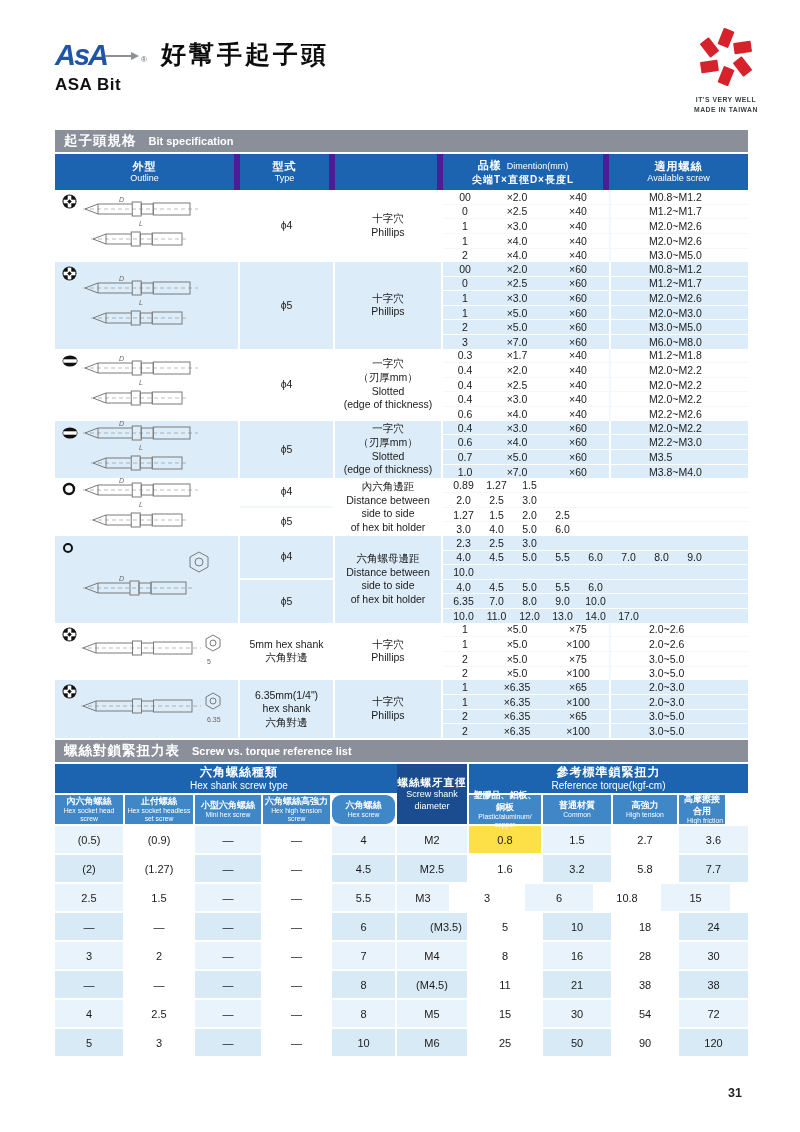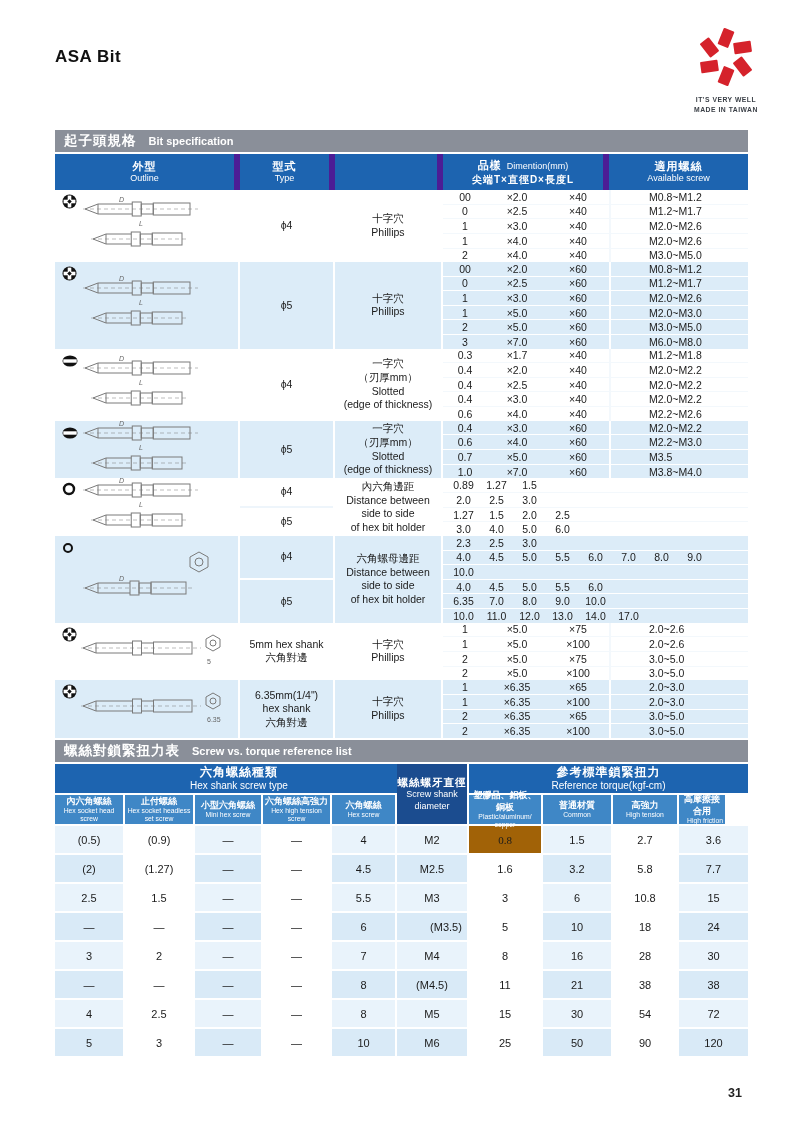--- a/index.html
+++ b/index.html
@@ -79,20 +79,29 @@
   .t2row .tc:last-child{margin-right:0}
 
   .pagenum{position:absolute;top:1086px;right:58px;font-size:12.5px;font-weight:bold;color:#222}
 </style>
 </head>
 <body>
 
 <div class="page">
 
   <div class="brand">
+    <div class="logo-row">
+      <span class="logo-text">AsA</span>
+      <svg class="logo-arrow" width="34" height="8" viewBox="0 0 34 8">
+        <path d="M0 4 H28" stroke="#8d9097" stroke-width="2" fill="none"></path>
+        <path d="M26 0 L34 4 L26 8 Z" fill="#8d9097"></path>
+      </svg>
+      <span class="logo-reg">®</span>
+      <span class="title-zh">好幫手起子頭</span>
+    </div>
     <div class="brand-sub">ASA Bit</div>
   </div>
 
   <div class="badge">
     <svg width="62" height="62" viewBox="0 0 60 60">
       <g fill="#d5222b">
         <rect x="24.5" y="3" width="11" height="17" rx="1" transform="rotate(0 30 30) rotate(22 30 11.5)"></rect>
         <rect x="24.5" y="3" width="11" height="17" rx="1" transform="rotate(60 30 30) rotate(22 30 11.5)"></rect>
         <rect x="24.5" y="3" width="11" height="17" rx="1" transform="rotate(120 30 30) rotate(22 30 11.5)"></rect>
         <rect x="24.5" y="3" width="11" height="17" rx="1" transform="rotate(180 30 30) rotate(22 30 11.5)"></rect>
@@ -692,21 +701,21 @@
           <span class="hen">Hex socket headless set screw</span>
         </div>
         <div class="hcell sub" style="left: 140px; width: 66px;">
           <span class="hzh">小型六角螺絲</span>
           <span class="hen">Mini hex screw</span>
         </div>
         <div class="hcell sub" style="left: 208px; width: 67px;">
           <span class="hzh">六角螺絲高強力</span>
           <span class="hen">Hex high tension screw</span>
         </div>
-        <div class="hcell sub" style="left: 277px; width: 63px;">
+        <div class="hcell sub" style="left: 277px; width: 63px; border-radius: 9px;">
           <span class="hzh">六角螺絲</span>
           <span class="hen">Hex screw</span>
         </div>
         <div class="hcell sub" style="left: 414px; width: 72px;">
           <span class="hzh">塑膠品、鋁板、銅板</span>
           <span class="hen">Plastic/aluminum/ copper</span>
         </div>
         <div class="hcell sub" style="left: 488px; width: 68px;">
           <span class="hzh">普通材質</span>
           <span class="hen">Common</span>
@@ -721,21 +730,21 @@
         </div>
       </div>
     <div class="t2-rows" id="t2rows">
         <div class="t2row">
           <div class="tc" style="width: 68px; background: rgb(233, 243, 251);">(0.5)</div>
           <div class="tc" style="width: 68px; background: rgb(255, 255, 255);">(0.9)</div>
           <div class="tc" style="width: 66px; background: rgb(233, 243, 251);">—</div>
           <div class="tc" style="width: 67px; background: rgb(255, 255, 255);">—</div>
           <div class="tc" style="width: 63px; background: rgb(233, 243, 251);">4</div>
           <div class="tc" style="width: 70px; background: rgb(233, 243, 251);">M2</div>
-          <div class="tc" style="width: 72px; background: #a16207; font-family: Liberation Serif, serif;">0.8</div>
+          <div class="tc" style="width: 72px; background: #fde047;">0.8</div>
           <div class="tc" style="width: 68px; background: rgb(233, 243, 251);">1.5</div>
           <div class="tc" style="width: 64px; background: rgb(255, 255, 255);">2.7</div>
           <div class="tc" style="width: 69px; background: rgb(233, 243, 251);">3.6</div>
         </div>
         <div class="t2row">
           <div class="tc" style="width: 68px; background: rgb(217, 234, 247);">(2)</div>
           <div class="tc" style="width: 68px; background: rgb(255, 255, 255);">(1.27)</div>
           <div class="tc" style="width: 66px; background: rgb(217, 234, 247);">—</div>
           <div class="tc" style="width: 67px; background: rgb(255, 255, 255);">—</div>
           <div class="tc" style="width: 63px; background: rgb(217, 234, 247);">4.5</div>
@@ -744,21 +753,21 @@
           <div class="tc" style="width: 68px; background: rgb(217, 234, 247);">3.2</div>
           <div class="tc" style="width: 64px; background: rgb(255, 255, 255);">5.8</div>
           <div class="tc" style="width: 69px; background: rgb(217, 234, 247);">7.7</div>
         </div>
         <div class="t2row">
           <div class="tc" style="width: 68px; background: rgb(233, 243, 251);">2.5</div>
           <div class="tc" style="width: 68px; background: rgb(255, 255, 255);">1.5</div>
           <div class="tc" style="width: 66px; background: rgb(233, 243, 251);">—</div>
           <div class="tc" style="width: 67px; background: rgb(255, 255, 255);">—</div>
           <div class="tc" style="width: 63px; background: rgb(233, 243, 251);">5.5</div>
-          <div class="tc" style="width: 70px; background: rgb(233, 243, 251);">M3</div>
+          <div class="tc" style="width: 52px; background: rgb(233, 243, 251);">M3</div>
           <div class="tc" style="width: 72px; background: rgb(255, 255, 255);">3</div>
           <div class="tc" style="width: 68px; background: rgb(233, 243, 251);">6</div>
           <div class="tc" style="width: 64px; background: rgb(255, 255, 255);">10.8</div>
           <div class="tc" style="width: 69px; background: rgb(233, 243, 251);">15</div>
         </div>
         <div class="t2row">
           <div class="tc" style="width: 68px; background: rgb(217, 234, 247);">—</div>
           <div class="tc" style="width: 68px; background: rgb(255, 255, 255);">—</div>
           <div class="tc" style="width: 66px; background: rgb(217, 234, 247);">—</div>
           <div class="tc" style="width: 67px; background: rgb(255, 255, 255);">—</div>

